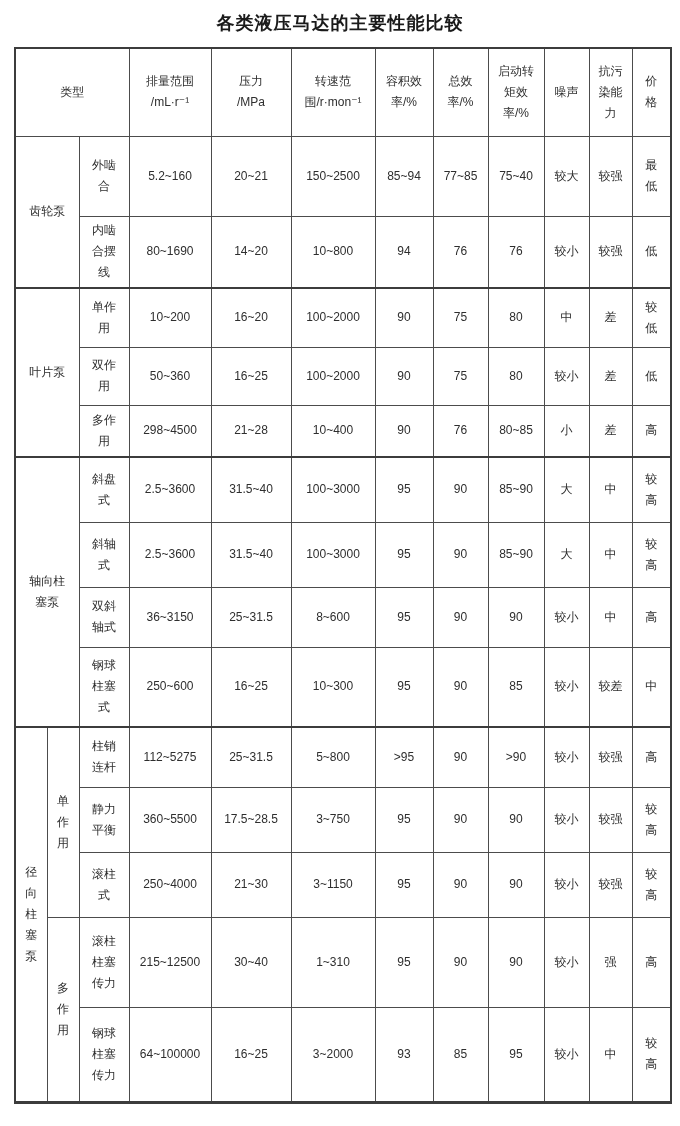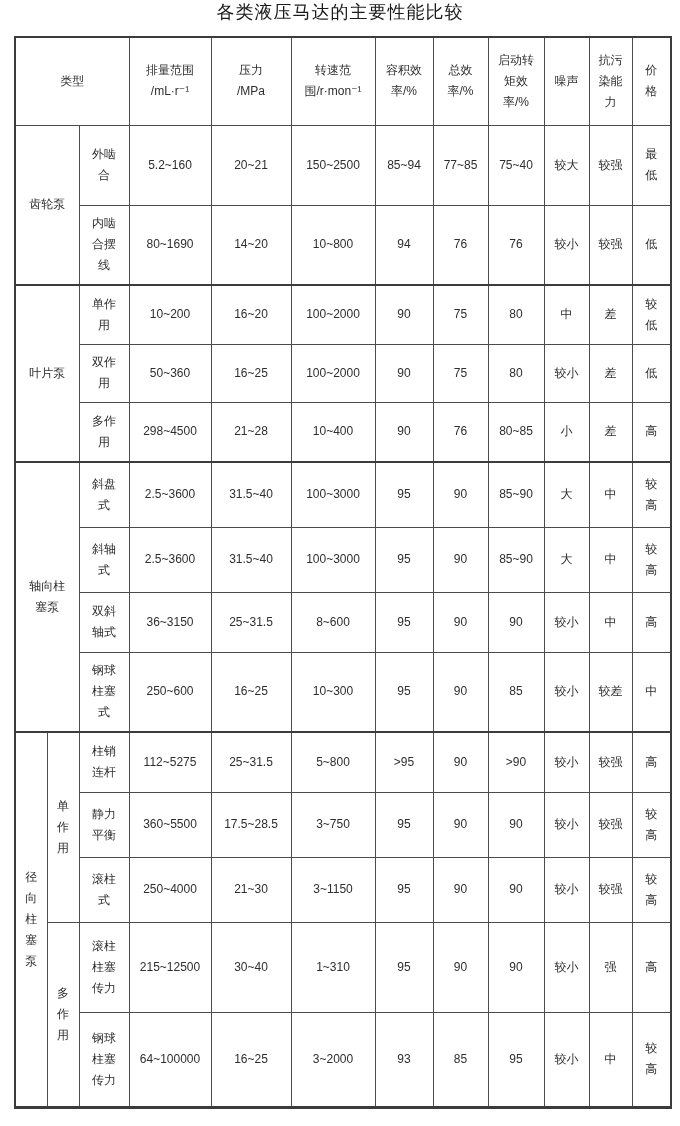--- a/index.html
+++ b/index.html
@@ -4,22 +4,23 @@
 <style>
   html,body{margin:0;padding:0;background:#ffffff;}
   body{
     width:680px;height:1126px;overflow:hidden;
     font-family:"Liberation Sans","DejaVu Sans",sans-serif;
     color:#2e2e2e;
   }
   .page-title{
     text-align:center;
     font-size:18px;
-    font-weight:normal;
+    font-weight:bold;
     color:#1a1a1a;
+    padding-top:11px;
     letter-spacing:1px;
   }
   table.perf{
     border-collapse:collapse;
     table-layout:fixed;
     width:654px;
     margin:12px 12px 0 14px;
     border:2px solid #3c3c3c;
     border-bottom:3px solid #3c3c3c;
   }
@@ -92,21 +93,21 @@
         <td>20~21</td>
         <td>150~2500</td>
         <td>85~94</td>
         <td>77~85</td>
         <td>75~40</td>
         <td>较大</td>
         <td>较强</td>
         <td>最
 低</td>
   </tr>
-  <tr style="height:80px">
+  <tr style="height:72px">
     <td>内啮
 合摆
 线</td>
     <td>80~1690</td>
         <td>14~20</td>
         <td>10~800</td>
         <td>94</td>
         <td>76</td>
         <td>76</td>
         <td>较小</td>
@@ -135,21 +136,21 @@
     <td>50~360</td>
         <td>16~25</td>
         <td>100~2000</td>
         <td>90</td>
         <td>75</td>
         <td>80</td>
         <td>较小</td>
         <td>差</td>
         <td>低</td>
   </tr>
-  <tr style="height:60px">
+  <tr style="height:52px">
     <td>多作
 用</td>
     <td>298~4500</td>
         <td>21~28</td>
         <td>10~400</td>
         <td>90</td>
         <td>76</td>
         <td>80~85</td>
         <td>小</td>
         <td>差</td>

